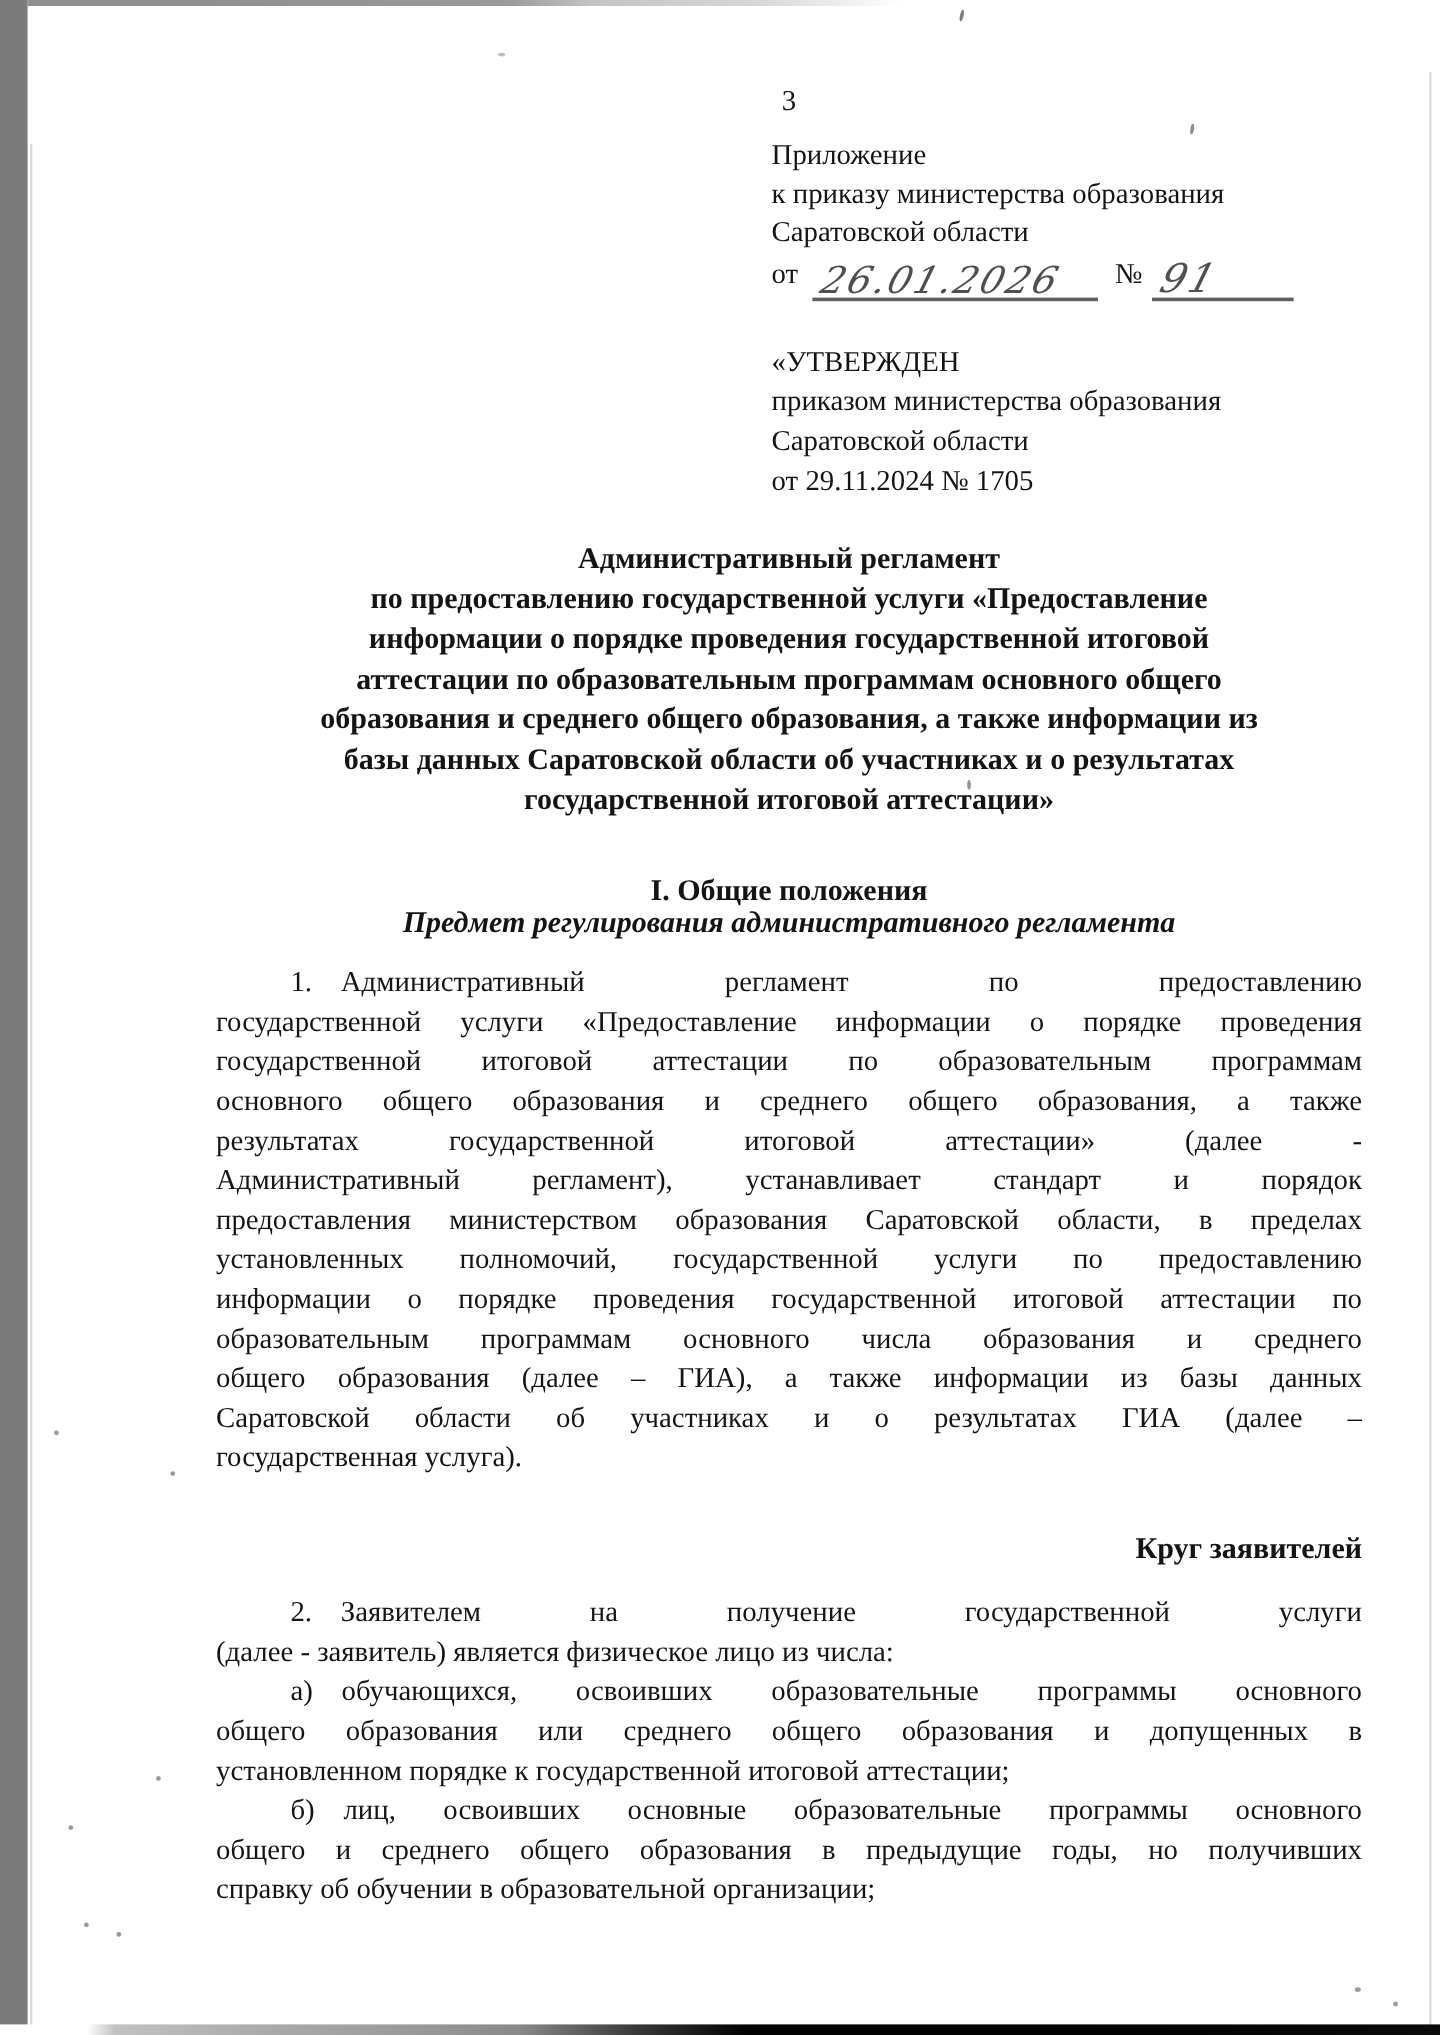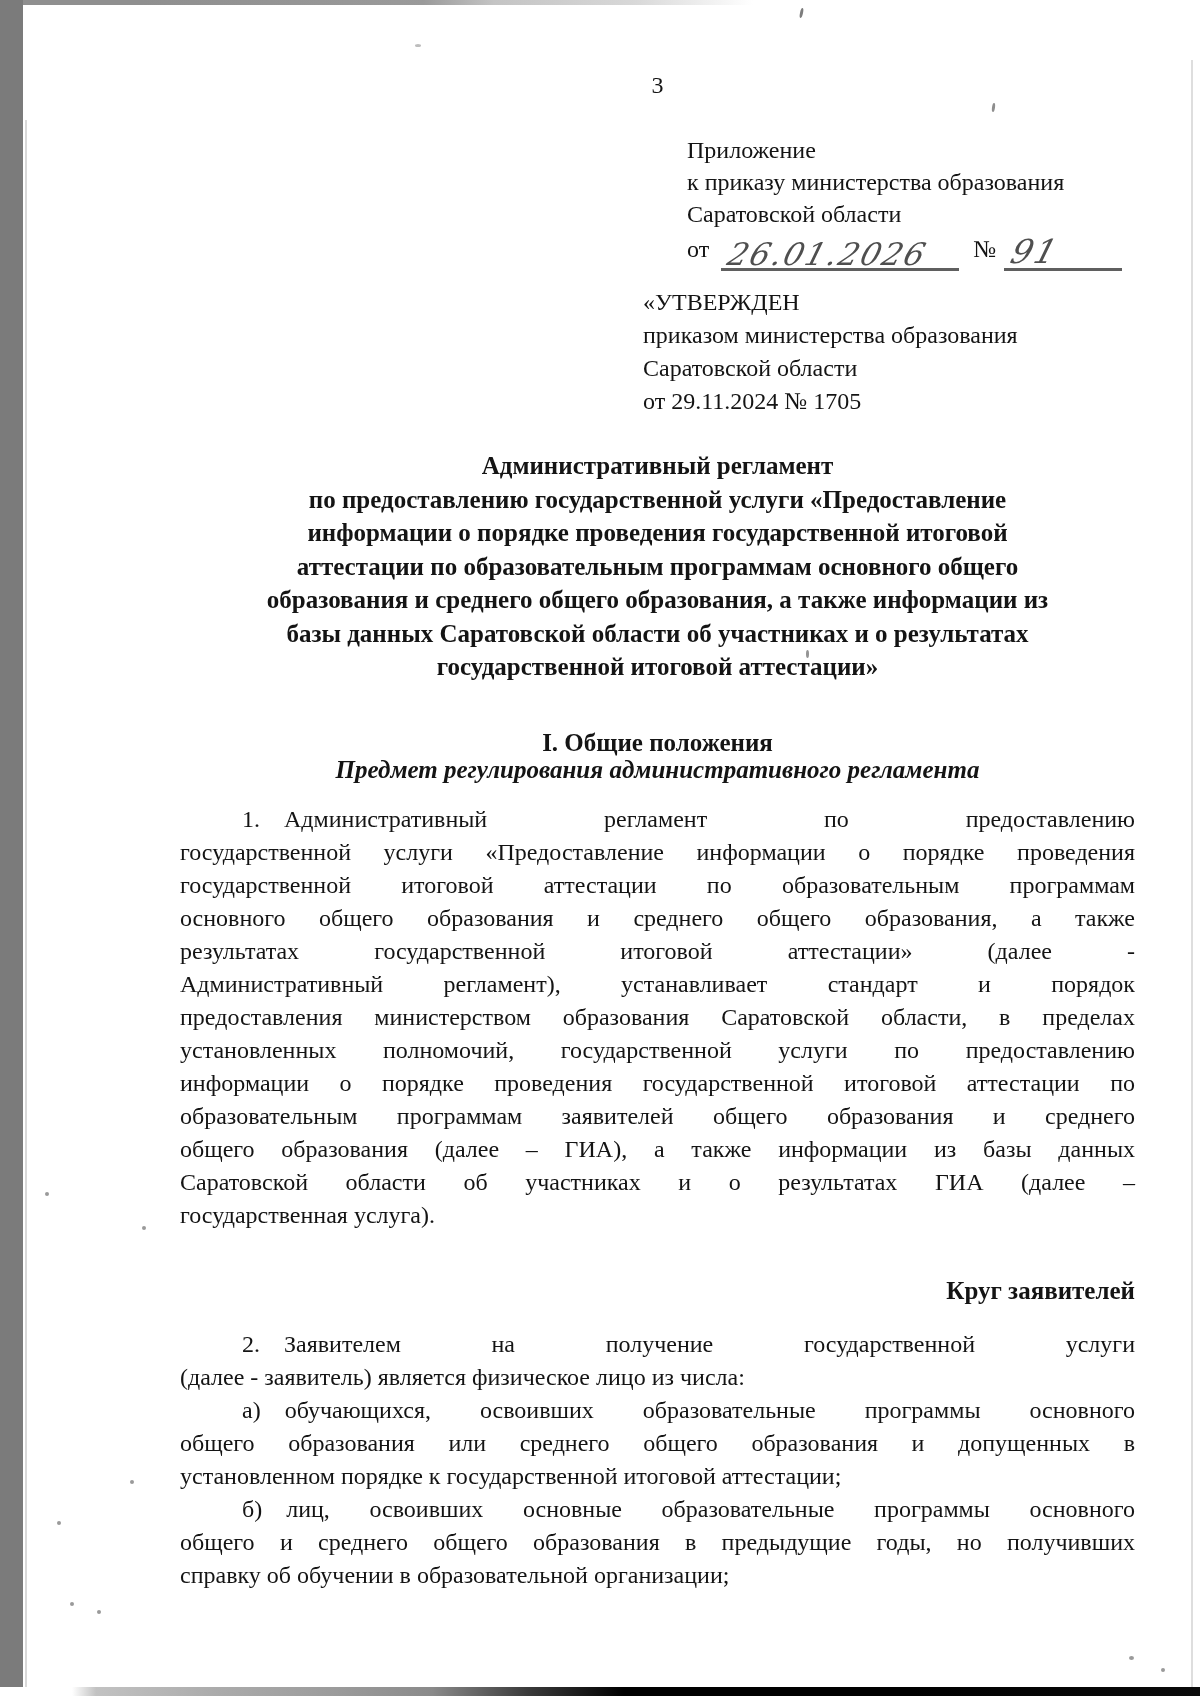--- a/index.html
+++ b/index.html
@@ -20,21 +20,21 @@
   .edge-bottom{position:absolute;left:0;bottom:0;height:9px;width:1200px;
     background:linear-gradient(90deg,#ffffff 0%,#ffffff 6%,#c2c2c2 8%,#ababab 18%,#9b9b9b 28%,#8a8a8a 36%,#3a3a3a 44%,#000000 52%,#000000 76%,#0a0a0a 100%);}
   .speck{position:absolute;background:#9a9a9a;border-radius:50%;}
 
   
   .col{position:absolute;left:180px;width:955px;}
   .page-number{top:72px;text-align:center;font-size:24px;}
 
   .ref-block{position:absolute;left:643px;width:480px;font-size:24px;line-height:32px;}
   .ref-block .line{white-space:nowrap;}
-  .annex{top:134px;margin-left:44px;}
+  .annex{top:114px;}
   .approval{top:286px;line-height:33px;}
 
   .date-line{white-space:nowrap;display:flex;align-items:center;height:40px;}
   .date-prefix,.num-sign{display:inline-block;padding-bottom:2px;}
   .uline{display:inline-block;border-bottom:3px solid #5f5f5f;position:relative;height:38px;}
   .date-u{width:238px;margin-left:12px;}
   .num-u{width:118px;margin-left:8px;}
   .num-sign{margin-left:14px;}
   .hw{
     font-family:"DejaVu Serif",serif;font-style:italic;color:#4f4f4f;
@@ -132,21 +132,21 @@
     <div>
         <div class="line justify indent">1. Административный регламент по предоставлению</div>
         <div class="line justify">государственной услуги «Предоставление информации о порядке проведения</div>
         <div class="line justify">государственной итоговой аттестации по образовательным программам</div>
         <div class="line justify">основного общего образования и среднего общего образования, а также</div>
         <div class="line justify">результатах государственной итоговой аттестации» (далее -</div>
         <div class="line justify">Административный регламент), устанавливает стандарт и порядок</div>
         <div class="line justify">предоставления министерством образования Саратовской области, в пределах</div>
         <div class="line justify">установленных полномочий, государственной услуги по предоставлению</div>
         <div class="line justify">информации о порядке проведения государственной итоговой аттестации по</div>
-        <div class="line justify">образовательным программам заявителей общего образования и среднего</div>
+        <div class="line justify">образовательным программам основного числа образования и среднего</div>
         <div class="line justify">общего образования (далее – ГИА), а также информации из базы данных</div>
         <div class="line justify">Саратовской области об участниках и о результатах ГИА (далее –</div>
         <div class="line">государственная услуга).</div>
       </div>
   </div>
 
   <div class="col heading h-applicants">Круг заявителей</div>
 
   <div class="col para para-2">
     <div>

